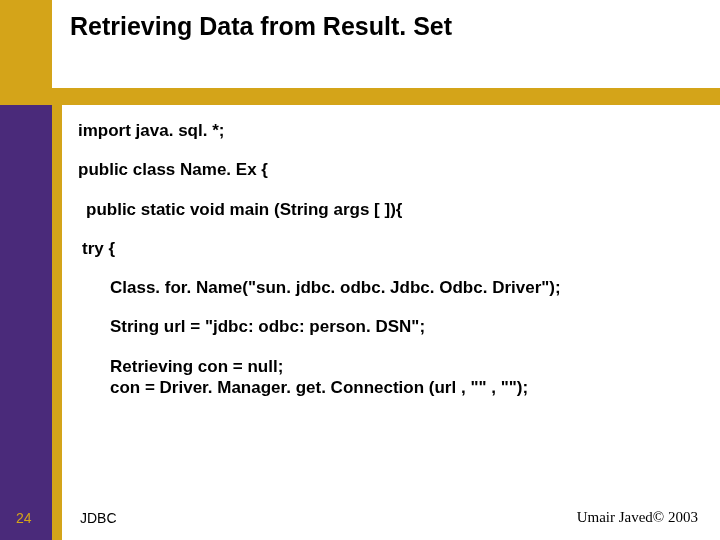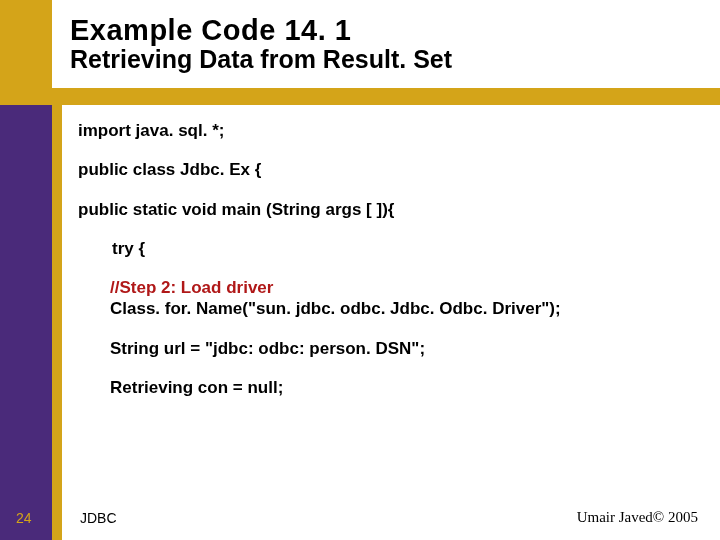--- a/index.html
+++ b/index.html
@@ -6,54 +6,53 @@
   body { width: 720px; height: 540px; background: #fff; font-family: Arial, sans-serif; position: relative; overflow: hidden; }
   .left-bar { position: absolute; left: 0; top: 0; width: 52px; height: 540px; background: #4a2a7a; }
   .left-bar-gold { position: absolute; left: 0; top: 0; width: 52px; height: 105px; background: #d4a419; }
   .left-bar-accent { position: absolute; left: 52px; top: 105px; width: 10px; height: 435px; background: #d4a419; }
   .top-gold { position: absolute; left: 52px; top: 88px; width: 668px; height: 17px; background: #d4a419; }
   .title-area { position: absolute; left: 70px; top: 14px; }
   .title1 { font-size: 29px; font-weight: bold; color: #000; letter-spacing: 0.5px; }
   .title2 { font-size: 25px; font-weight: bold; color: #000; margin-top: -2px; }
   .content { position: absolute; left: 78px; top: 120px; right: 20px; color: #000; }
   .line { font-size: 17px; font-weight: bold; line-height: 1.25; }
-  .indent1 { }
-  .indent2 { margin-left: 34px; }
+  .indent1 { margin-left: 8px; }
+  .indent2 { margin-left: 4px; }
   .indent3 { margin-left: 32px; }
   .gap { height: 18px; }
   .comment { color: #b01818; }
   .footer-num { position: absolute; left: 16px; bottom: 14px; font-size: 14px; color: #d4a419; }
   .footer-label { position: absolute; left: 80px; bottom: 14px; font-size: 14px; color: #000000; }
   .footer-right { position: absolute; right: 22px; bottom: 14px; font-size: 15px; color: #000; font-family: "Times New Roman", serif; }
 </style>
 </head>
 <body>
 
 <div class="left-bar"></div>
 <div class="left-bar-gold"></div>
 <div class="top-gold"></div>
 <div class="left-bar-accent"></div>
 
 <div class="title-area">
-  <div class="title1">Example Code 14. 1</div>
   <div class="title2">Retrieving Data from Result. Set</div>
 </div>
 
 <div class="content">
   <div class="line"> import java. sql. *;</div>
   <div class="gap"></div>
-  <div class="line">public class Jdbc. Ex {</div>
+  <div class="line">public class Name. Ex {</div>
   <div class="gap"></div>
   <div class="line indent1">public static void main (String args [ ]){</div>
   <div class="gap"></div>
   <div class="line indent2">try {</div>
   <div class="gap"></div>
-  <div class="line indent3 comment">//Step 2: Load driver</div>
   <div class="line indent3">Class. for. Name("sun. jdbc. odbc. Jdbc. Odbc. Driver");</div>
   <div class="gap"></div>
   <div class="line indent3">String url = "jdbc: odbc: person. DSN";</div>
   <div class="gap"></div>
   <div class="line indent3">Retrieving con = null;</div>
+  <div class="line indent3">con = Driver. Manager. get. Connection (url , "" , "");</div>
 </div>
 
 <div class="footer-num">24</div>
 <div class="footer-label">JDBC</div>
-<div class="footer-right">Umair Javed© 2005</div>
+<div class="footer-right">Umair Javed© 2003</div>
 
 </body></html>

